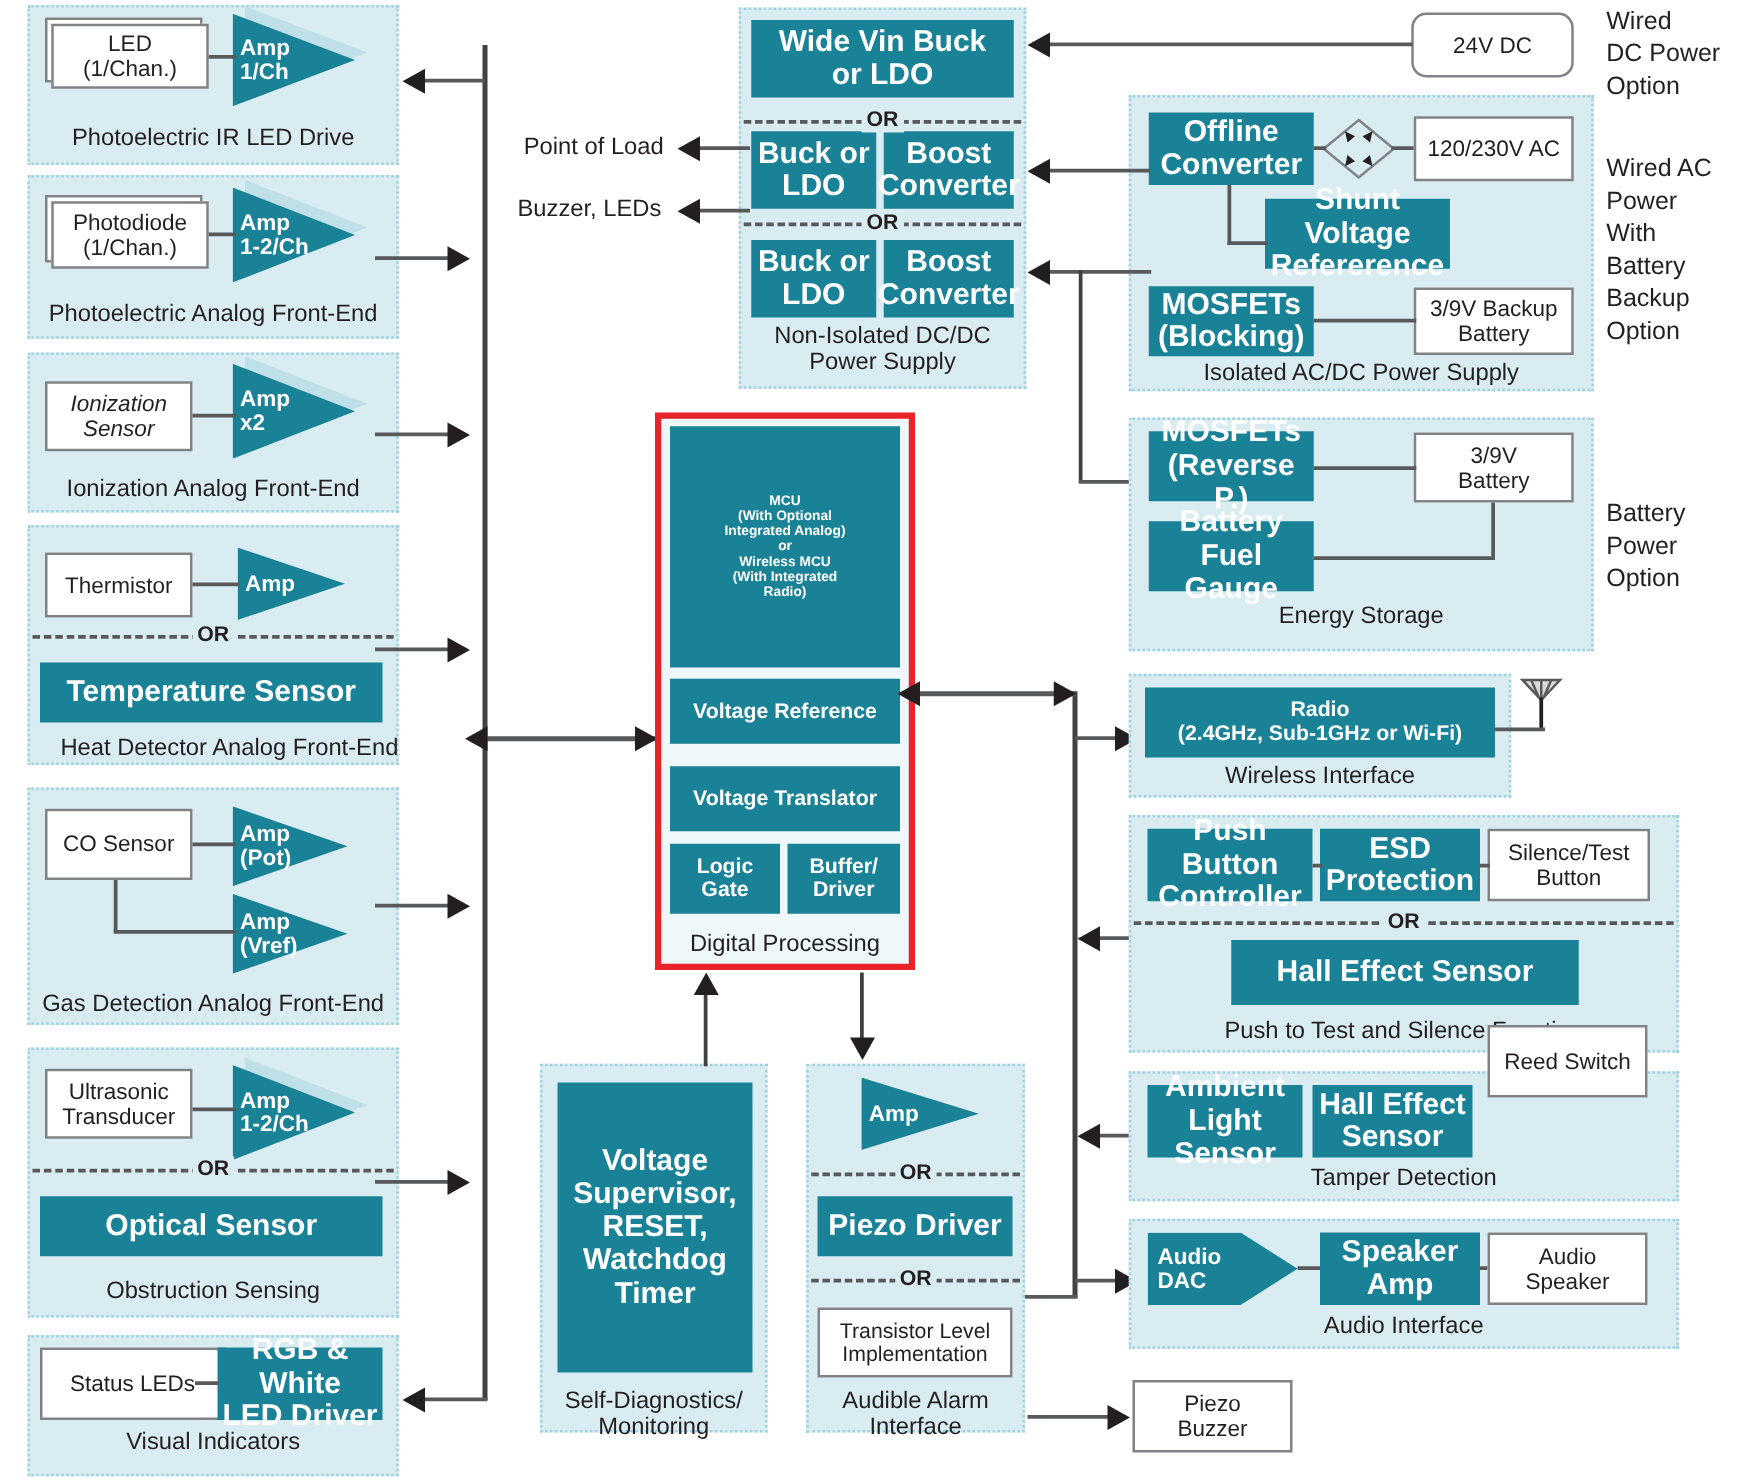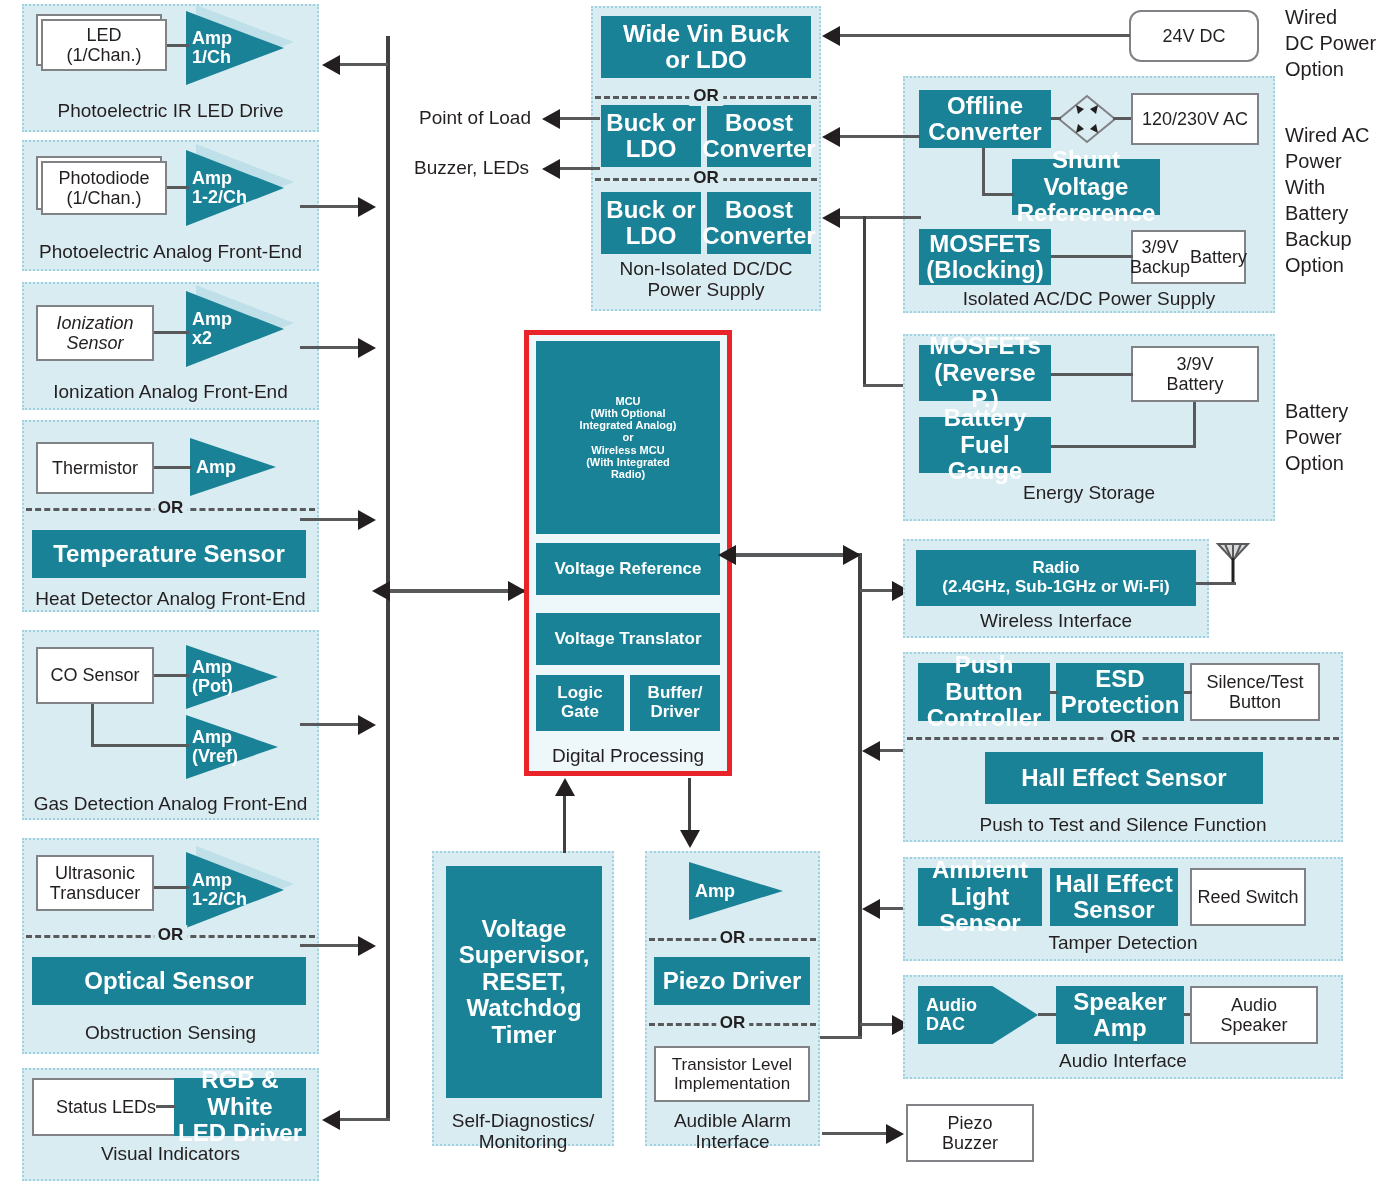--- a/index.html
+++ b/index.html
@@ -109,21 +109,21 @@
     </div>
   </div>
   <div class="ln" style="left:154px;top:466px;width:38px;height:3px;"></div>
   <div class="ortag" style="left:26px;top:498px;width:289px;height:20px;">
     <div class="dash"></div>
     <div class="txt">OR</div>
   </div>
   <div class="tealbox" style="left:32px;top:530px;width:274px;height:48px;">
     <span>Temperature Sensor</span>
   </div>
-  <div class="cap" style="left:22px;top:588px;width:297px;">Heat Detector Analog Front-End</div>
+  <div class="cap" style="left:22px;top:588px;width:297px;padding-left:13px;">Heat Detector Analog Front-End</div>
 
   <div class="grp" style="left:22px;top:630px;width:297px;height:190px;"></div>
   <div class="whitebox" style="left:36px;top:647px;width:118px;height:57px;">
     <span>CO Sensor</span>
   </div>
   <div class="amp" style="left:186px;top:645px;width:92px;height:64px;">
     <div class="tri"></div>
     <div class="lbl">
       <span>Amp</span><br>
       <span>(Pot)</span>
@@ -277,21 +277,21 @@
   <div class="tealbox" style="left:1012px;top:159px;width:148px;height:56px;flex-direction:column;">
     <span>Shunt Voltage</span>
     <span>Refererence</span>
   </div>
   <div class="ln" style="left:982px;top:148px;width:3px;height:48px;"></div>
   <div class="ln" style="left:982px;top:193px;width:32px;height:3px;"></div>
   <div class="tealbox" style="left:919px;top:229px;width:132px;height:56px;flex-direction:column;">
     <span>MOSFETs</span>
     <span>(Blocking)</span>
   </div>
-  <div class="whitebox" style="left:1131px;top:230px;width:115px;height:54px;flex-direction:row;justify-content:center;">
+  <div class="whitebox" style="left:1131px;top:230px;width:128px;height:54px;flex-direction:column;justify-content:center;">
     <span>3/9V Backup</span>
     <span>Battery</span>
   </div>
   <div class="ln" style="left:1051px;top:255px;width:82px;height:3px;"></div>
   <div class="cap" style="left:903px;top:288px;width:372px;">Isolated AC/DC Power Supply</div>
   <div class="sidelbl" style="left:1285px;top:122px;width:112px;">
     <span>Wired AC</span><br>
     <span>Power</span><br>
     <span>With</span><br>
     <span>Battery</span><br>
@@ -417,21 +417,21 @@
 
   <div class="grp" style="left:903px;top:857px;width:440px;height:104px;"></div>
   <div class="tealbox" style="left:918px;top:868px;width:124px;height:58px;flex-direction:column;">
     <span>Ambient</span>
     <span>Light Sensor</span>
   </div>
   <div class="tealbox" style="left:1050px;top:868px;width:128px;height:58px;flex-direction:column;">
     <span>Hall Effect</span>
     <span>Sensor</span>
   </div>
-  <div class="whitebox" style="left:1190px;top:868px;width:116px;height:58px;">
+  <div class="whitebox" style="left:1190px;top:820px;width:128px;height:58px;">
     <span>Reed Switch</span>
   </div>
   <div class="cap" style="left:903px;top:932px;width:440px;">Tamper Detection</div>
 
   <div class="grp" style="left:903px;top:975px;width:440px;height:104px;"></div>
   <div style="position:absolute;left:918px;top:986px;width:120px;height:58px;">
     <div style="position:absolute;inset:0;background:#1a8296;clip-path:polygon(0 0,0 100%,62% 100%,100% 50%,62% 0);"></div>
     <div style="position:absolute;left:8px;top:50%;transform:translateY(-50%);color:#fff;font-size:18px;font-weight:bold;line-height:1.05;text-align:left;">
       <span>Audio</span><br>
       <span>DAC</span>

